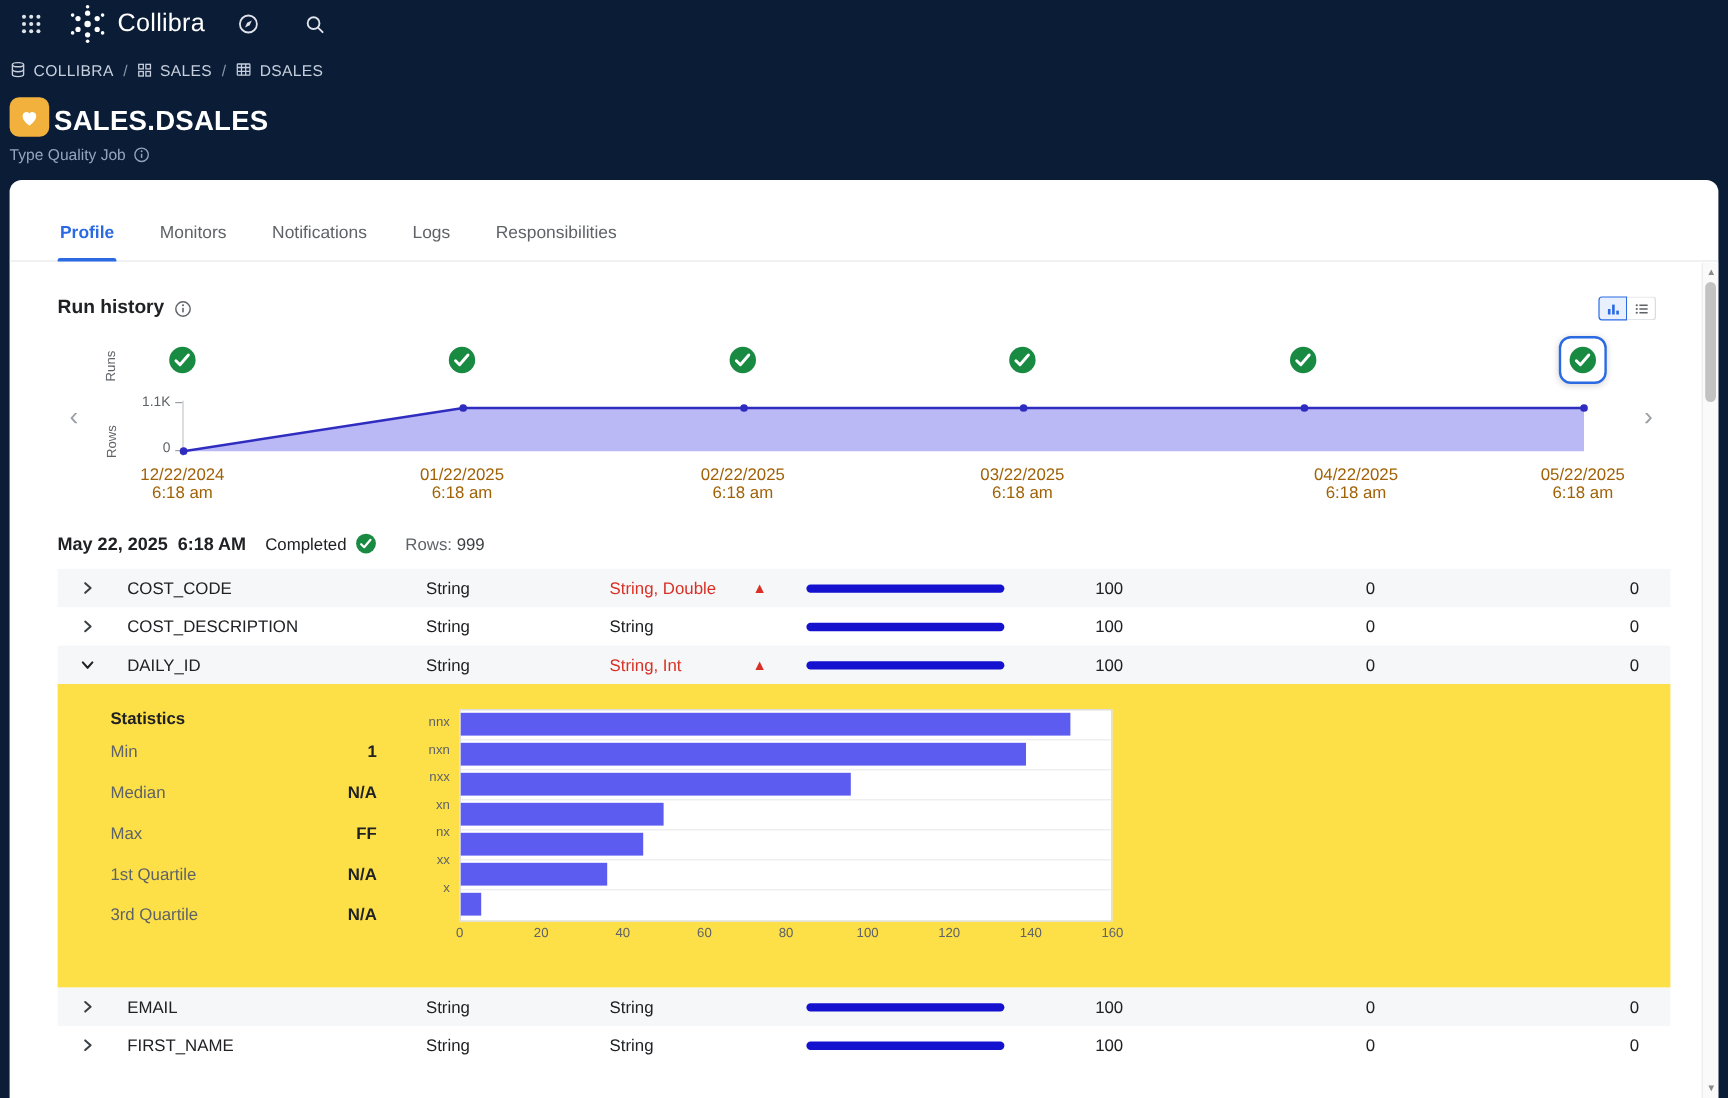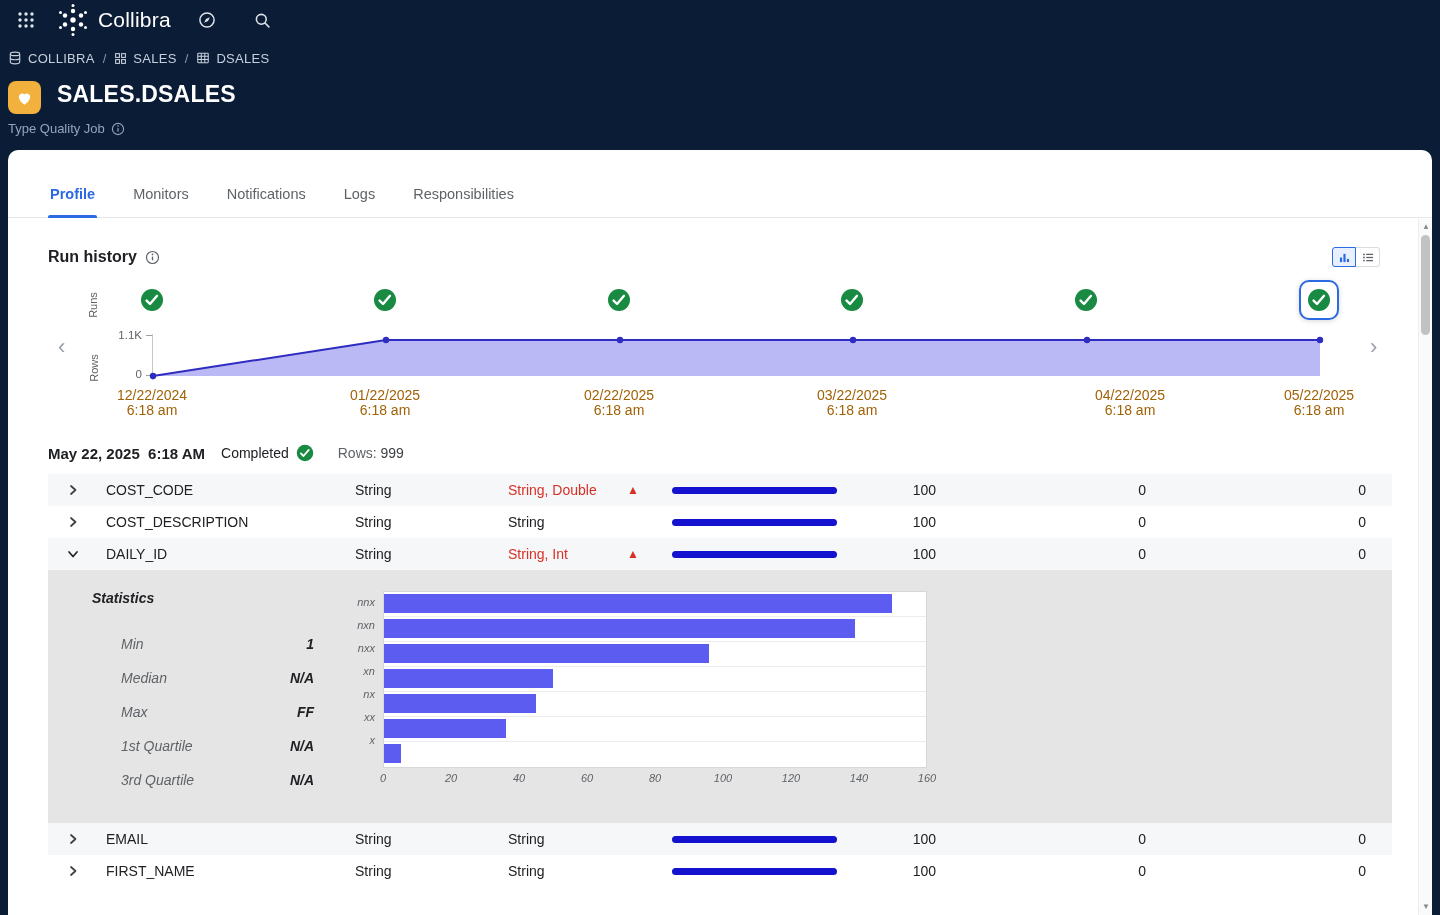--- a/index.html
+++ b/index.html
@@ -19,21 +19,21 @@
   .icon-btn { display:inline-flex; align-items:center; justify-content:center; width:28px; height:28px; }
   .brand { display:flex; align-items:center; gap:6px; margin-left:14px; }
   .brand-text { color:#ffffff; font-size:21px; font-weight:500; letter-spacing:.2px; }
   .tb-compass { margin-left:22px; }
   .tb-search { margin-left:28px; }
 
   .breadcrumb { display:flex; align-items:center; gap:8px; padding-left:8px; margin-top:8px; height:20px; }
   .crumb { display:flex; align-items:center; gap:6px; color:#c7cfdc; font-size:13px; font-weight:500; letter-spacing:.3px; }
   .crumb-sep { color:#8795ab; font-size:13px; }
 
-  .title-row { display:flex; align-items:flex-start; gap:16px; padding-left:8px; margin-top:13px; }
+  .title-row { display:flex; align-items:flex-end; gap:4px; padding-left:8px; margin-top:13px; }
   .dq-badge { width:33px; height:33px; border-radius:8px; background:#f2b13c; display:flex; align-items:center; justify-content:center; }
   .page-title { color:#ffffff; font-size:23px; font-weight:700; letter-spacing:.2px; }
   .subtitle-row { display:flex; align-items:center; gap:6px; padding-left:8px; margin-top:7px; color:#92a5c0; font-size:13px; }
   .subtitle-row .info-icon { color:#92a5c0; }
 
   
   .card { position:absolute; top:150px; left:8px; right:8px; bottom:0; background:#ffffff; border-radius:10px 10px 0 0; overflow:hidden; }
 
   .tabs { height:68px; display:flex; align-items:flex-end; padding:0 40px; border-bottom:1px solid #e6e8eb; }
   .tab { position:relative; margin-right:34px; padding:0 2px 15px; font-size:14.5px; color:#5f6368; font-weight:500; }
@@ -93,25 +93,25 @@
   .c-def { padding-left:12px; color:#202124; }
   .c-inf { padding-left:10px; display:flex; align-items:center; justify-content:space-between; padding-right:14px; }
   .c-inf.mismatch span.inf-text { color:#d93025; }
   .warn { color:#d93025; font-size:12px; line-height:1; }
   .c-comp { padding-left:19px; }
   .comp-track { width:165px; height:7px; border-radius:4px; }
   .comp-bar { height:7px; background:#1512cf; border-radius:4px; }
   .c-num { text-align:right; padding-right:12px; }
 
   
-  .expand { display:flex; padding:12px 0 0 44px; height:253px; background:#e5e5e5;font-style:italic; }
+  .expand { display:flex; padding:12px 0 0 44px; height:253px; background:#fde047; }
   .exp-left { width:222px; }
   .exp-title { font-size:14px; font-weight:700; color:#202124; margin-top:8px; }
   .stat-list { margin-top:12px; }
-  .stat-item { height:34px; display:flex; align-items:flex-end; justify-content:space-between;margin-left:29px; }
+  .stat-item { height:34px; display:flex; align-items:flex-start; justify-content:space-between; }
   .stat-label { font-size:14px; color:#5f6368; }
   .stat-value { font-size:14px; font-weight:600; color:#202124; }
   .exp-right { margin-left:35px; width:578px; }
   .ts-head { margin-top:8px; display:flex; align-items:center; justify-content:space-between; }
   .ts-title { font-size:14px; font-weight:700; color:#202124; }
   .ts-chart { display:flex; margin-top:9px; }
   .ts-cats { width:26px; margin-right:8px; }
   .ts-cat { display:block; height:23px; line-height:23px; text-align:right; font-size:11px; color:#5f6368; }
   .ts-plot { width:546px; border:1px solid #d7d7d7; background:#fff; }
   .ts-row { height:23px; border-bottom:1px solid #ececec; }

